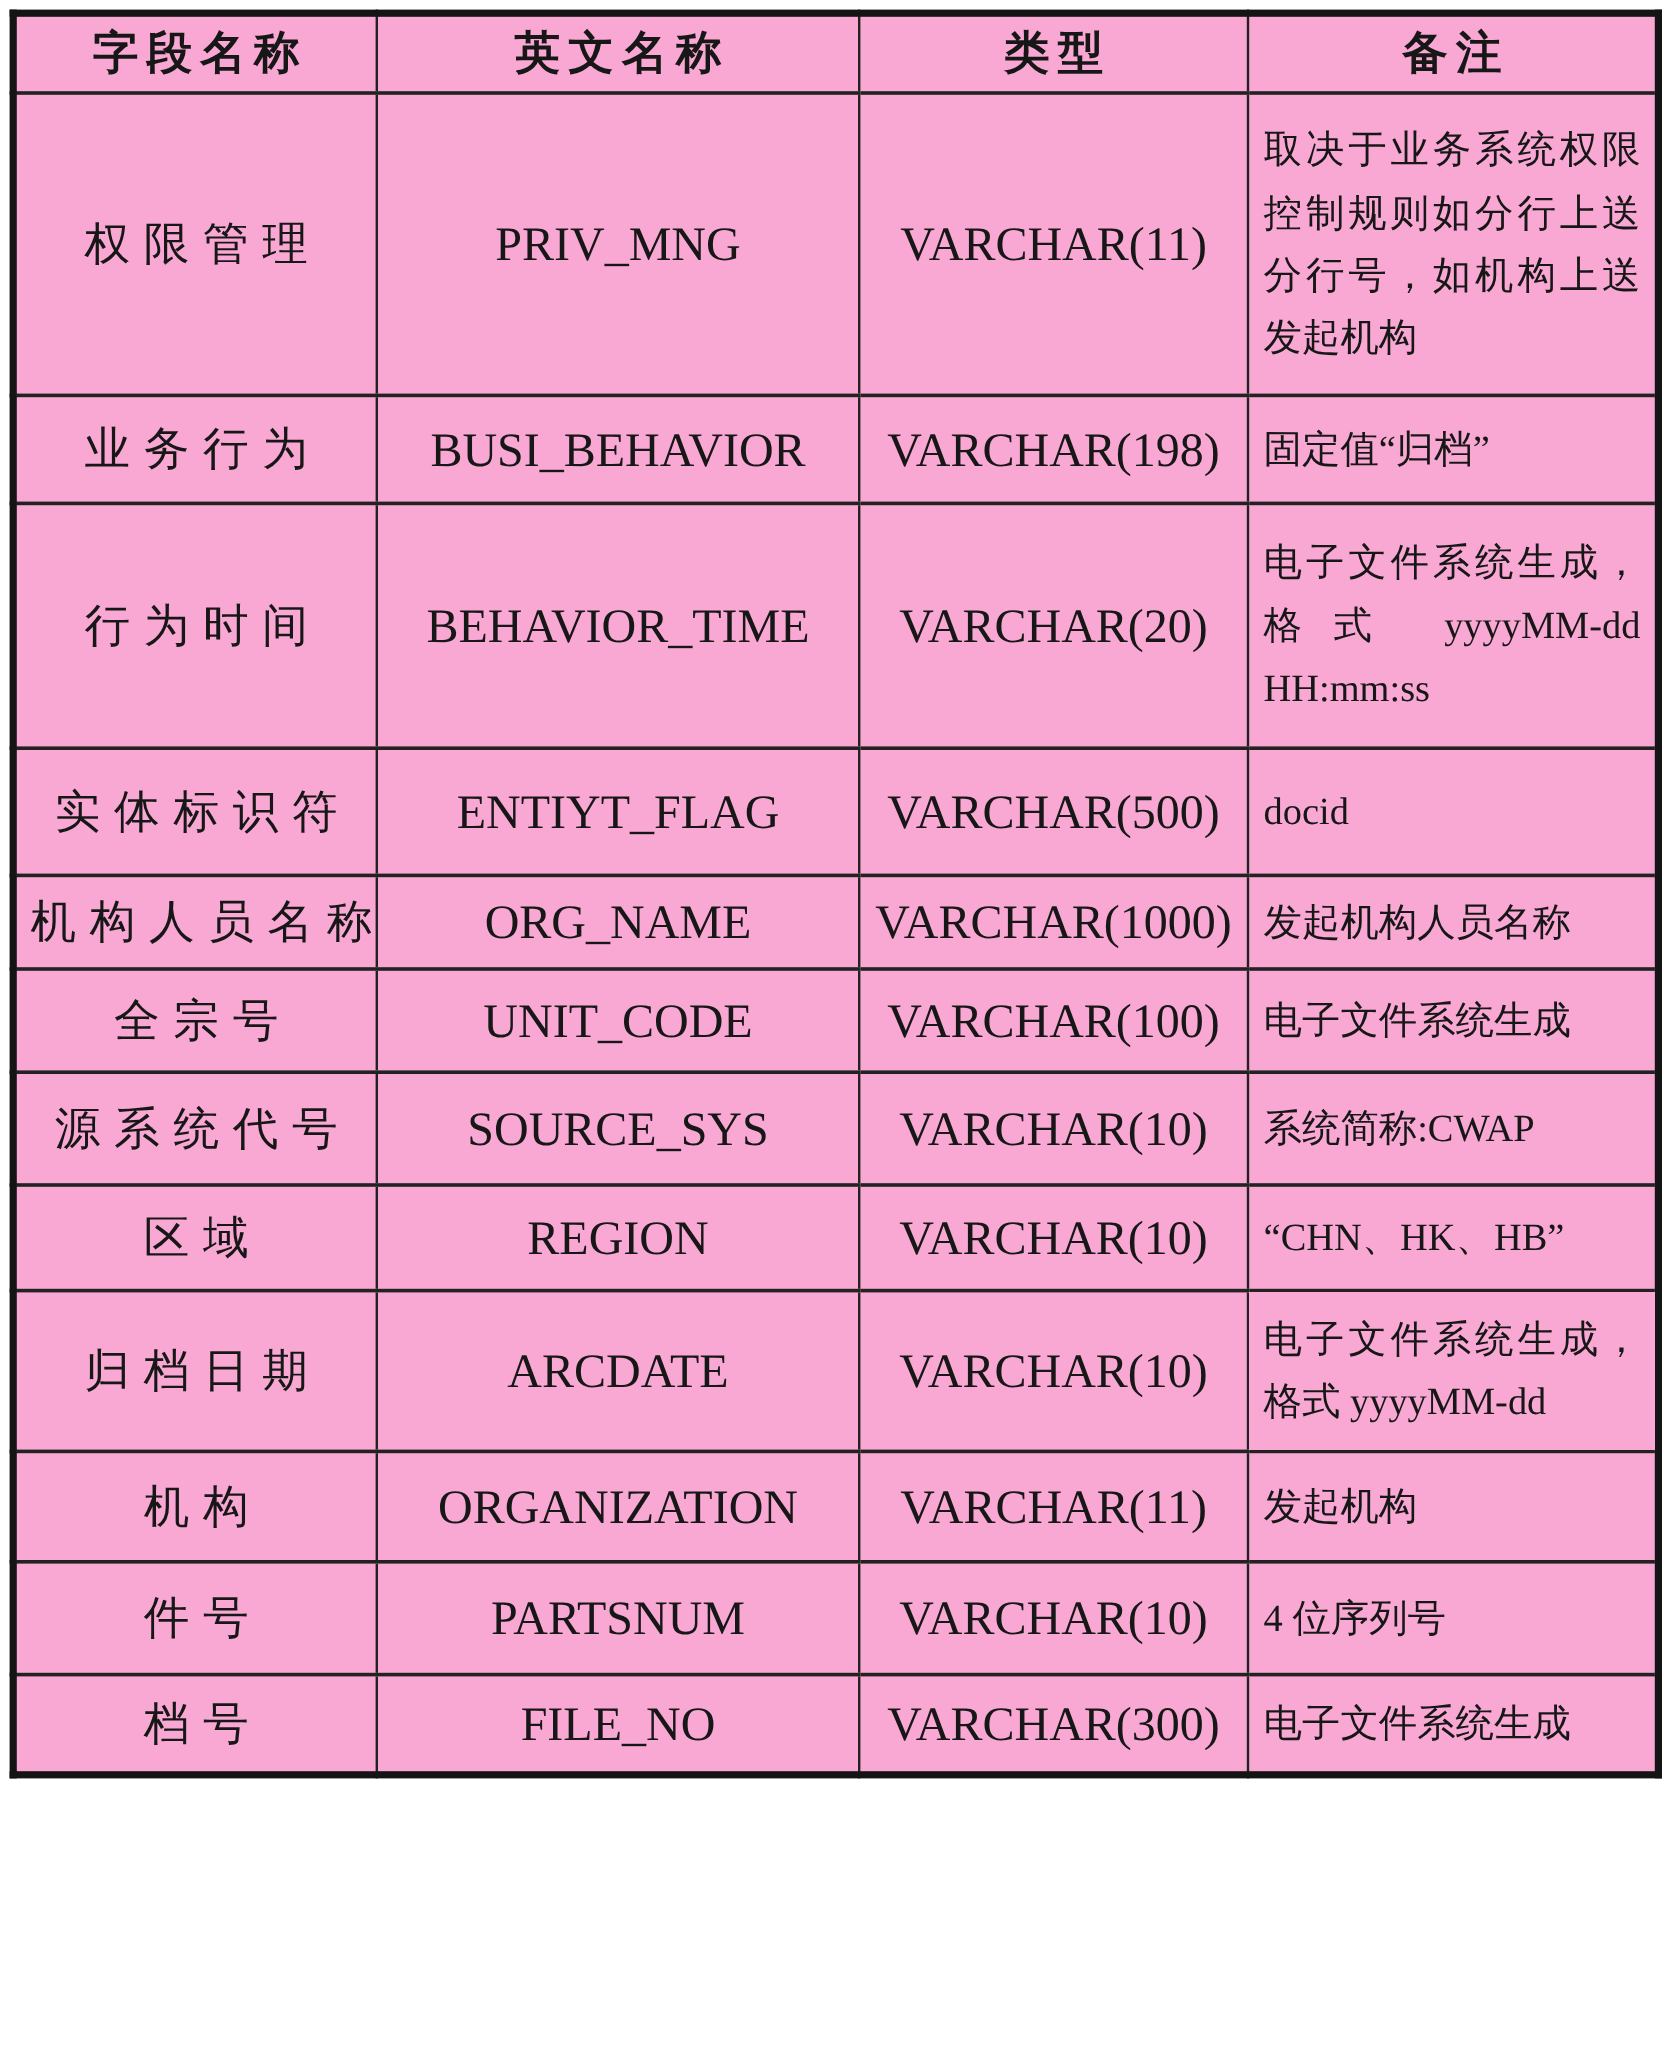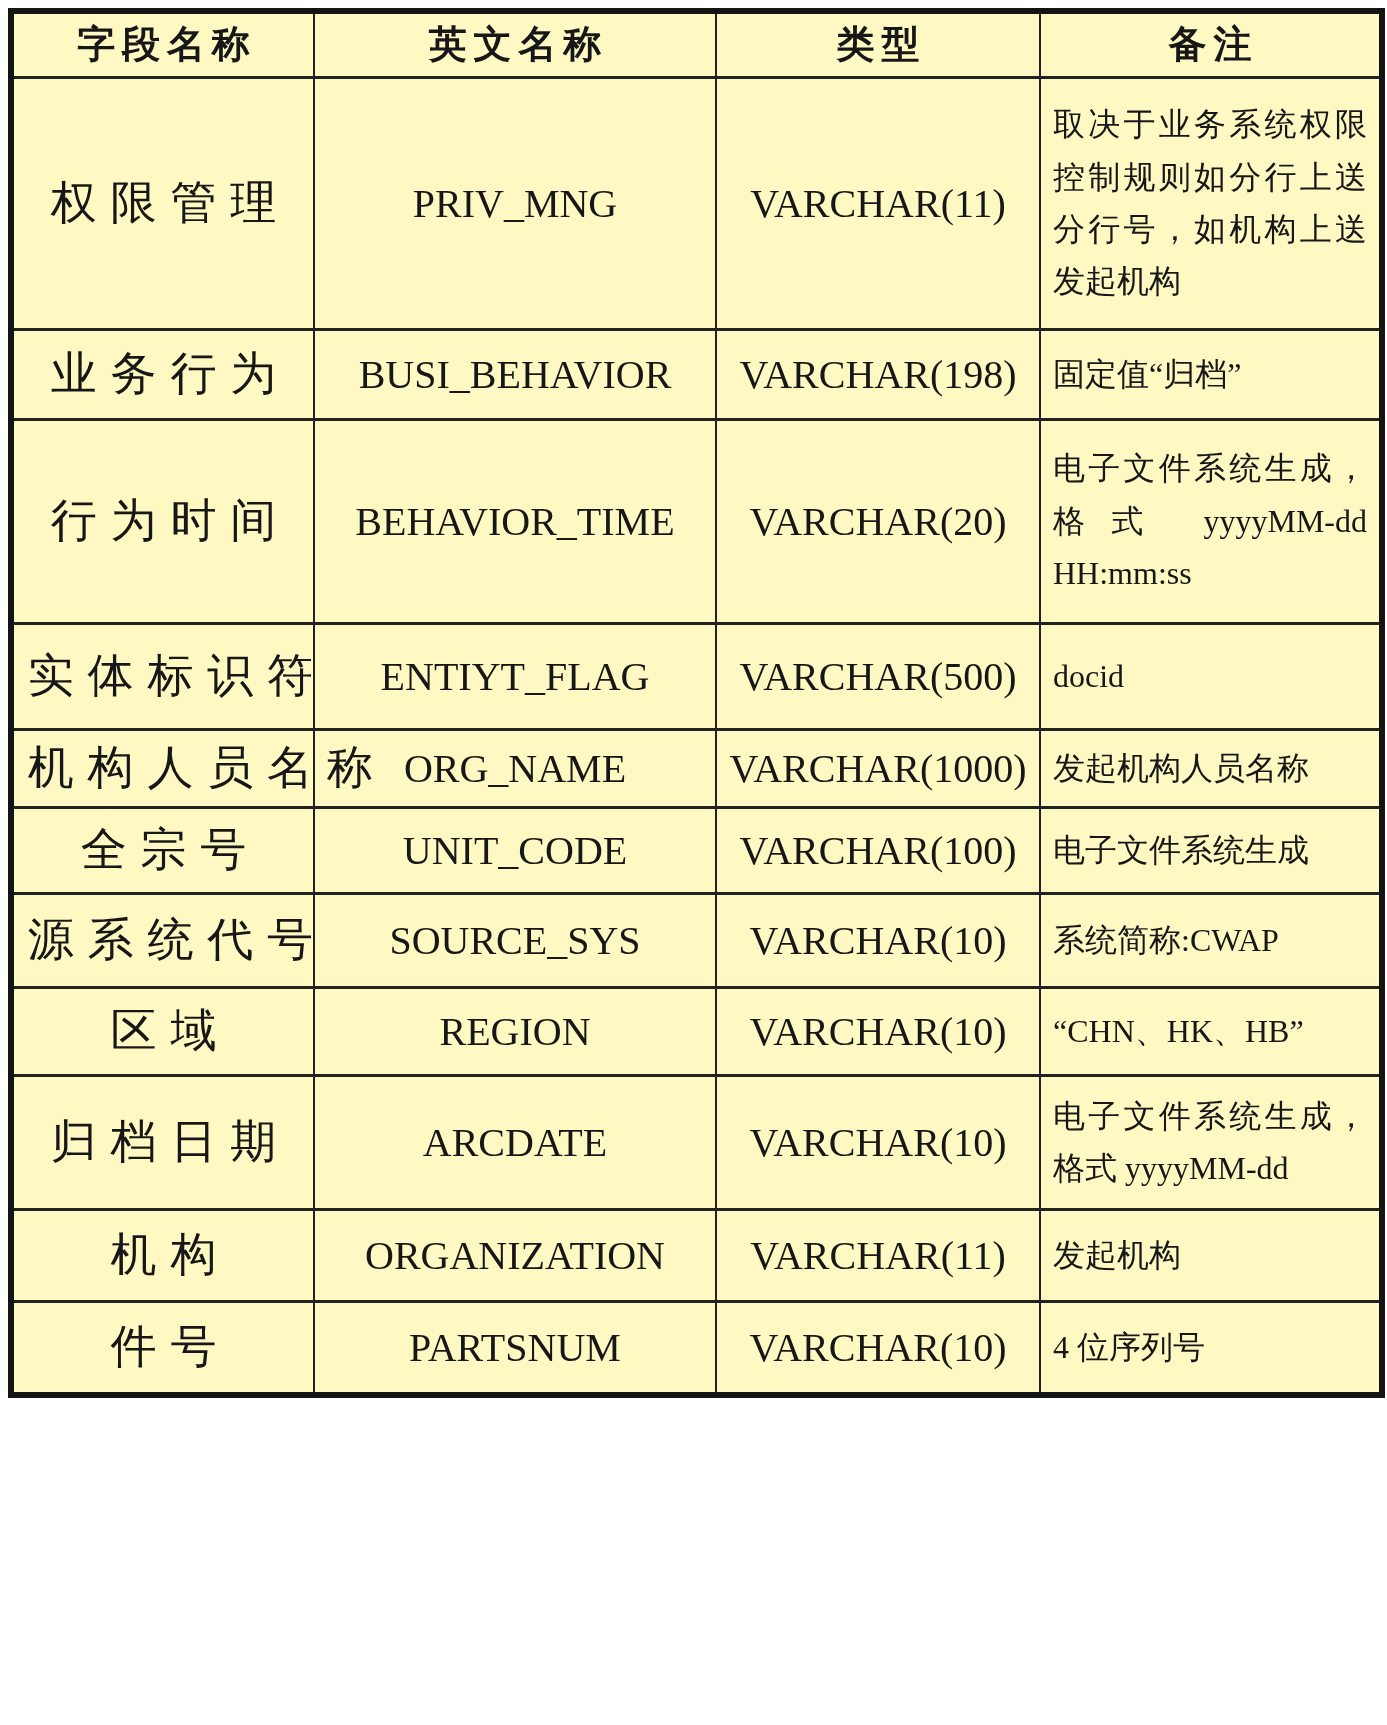--- a/index.html
+++ b/index.html
@@ -22,34 +22,34 @@
     margin: 8px;
     border: 6px solid #141414;
   }
   th, td {
     border-top: 3px solid #222222;
     border-bottom: 3px solid #222222;
     border-left: 2px solid #222222;
     border-right: 2px solid #222222;
     vertical-align: middle;
     padding: 0;
-    background: #fef9c3;
+    background: #f9a8d4;
   }
   thead th {
     height: 66px;
     font-weight: bold;
     font-size: 38px;
     text-align: center;
     letter-spacing: 0.18em;
     text-indent: 0.18em;
     white-space: nowrap;
   }
   .c-field {
     text-align: center;
-    font-size: 46px;
+    font-size: 38px;
     letter-spacing: 0.30em;
     text-indent: 0.30em;
     white-space: nowrap;
   }
   .c-en, .c-type {
     text-align: center;
     font-size: 40px;
   }
   .c-type { padding: 0 4px; }
   .c-remark {
@@ -164,15 +164,21 @@
         <td class="c-en">ORGANIZATION</td>
         <td class="c-type">VARCHAR(11)</td>
         <td class="c-remark">发起机构</td>
       </tr>
       <tr class="r12">
         <td class="c-field">件号</td>
         <td class="c-en">PARTSNUM</td>
         <td class="c-type">VARCHAR(10)</td>
         <td class="c-remark">4 位序列号</td>
       </tr>
+      <tr class="r13">
+        <td class="c-field">档号</td>
+        <td class="c-en">FILE_NO</td>
+        <td class="c-type">VARCHAR(300)</td>
+        <td class="c-remark">电子文件系统生成</td>
+      </tr>
     </tbody>
   </table>
 </div>
 
 </body></html>

